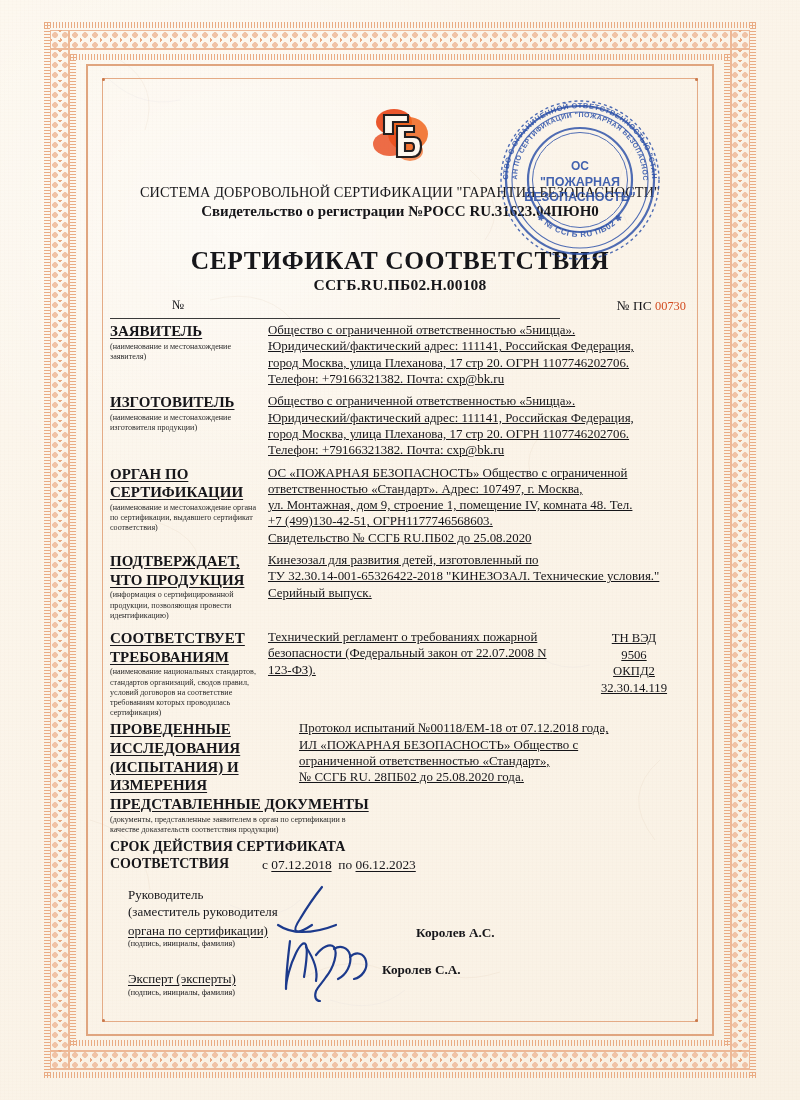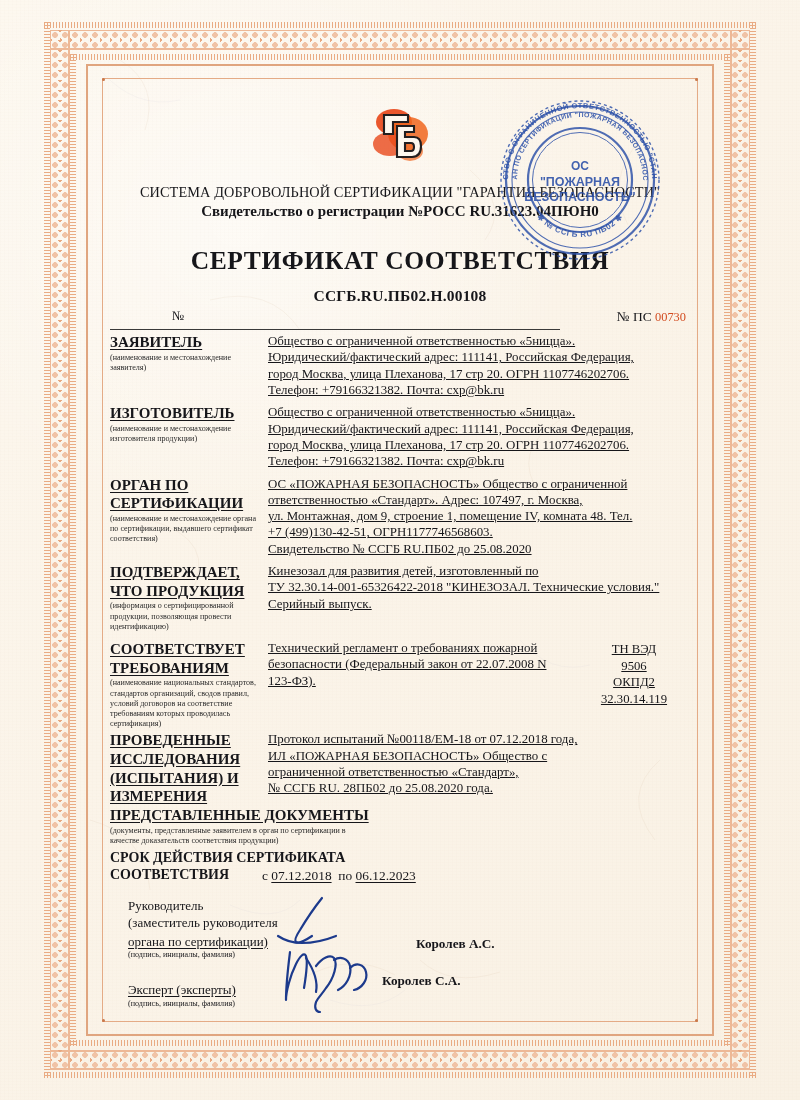--- a/index.html
+++ b/index.html
@@ -100,21 +100,20 @@
     text-align: center;
     font-size: 25.5px;
     font-weight: bold;
     letter-spacing: .6px;
     margin-top: 26px;
   }
   .cert-number {
     text-align: center;
     font-size: 15.5px;
     font-weight: bold;
-    margin-top: 11px;
     letter-spacing: .2px;
   }
 
   
   .numrow {
     position: relative;
     height: 20px;
     margin-top: 6px;
   }
   .numrow .nsign {
@@ -366,21 +365,21 @@
         </div>
         <div class="codes">
           <div>ТН ВЭД</div>
           <div>9506</div>
           <div>ОКПД2</div>
           <div>32.30.14.119</div>
         </div>
       </div>
     </div>
 
-    <div class="row" style="margin-top:2px;">
+    <div class="row" style="margin-top:2px;gap:31px;">
       <div class="lbl">
         <span class="lbl-main">ПРОВЕДЕННЫЕ ИССЛЕДОВАНИЯ (ИСПЫТАНИЯ) И ИЗМЕРЕНИЯ</span>
       </div>
       <div class="val">
         <p>Протокол испытаний №00118/ЕМ-18 от 07.12.2018 года,</p>
         <p>ИЛ «ПОЖАРНАЯ БЕЗОПАСНОСТЬ» Общество с</p>
         <p>ограниченной ответственностью «Стандарт»,</p>
         <p>№  ССГБ RU. 28ПБ02 до 25.08.2020 года.</p>
       </div>
     </div>

